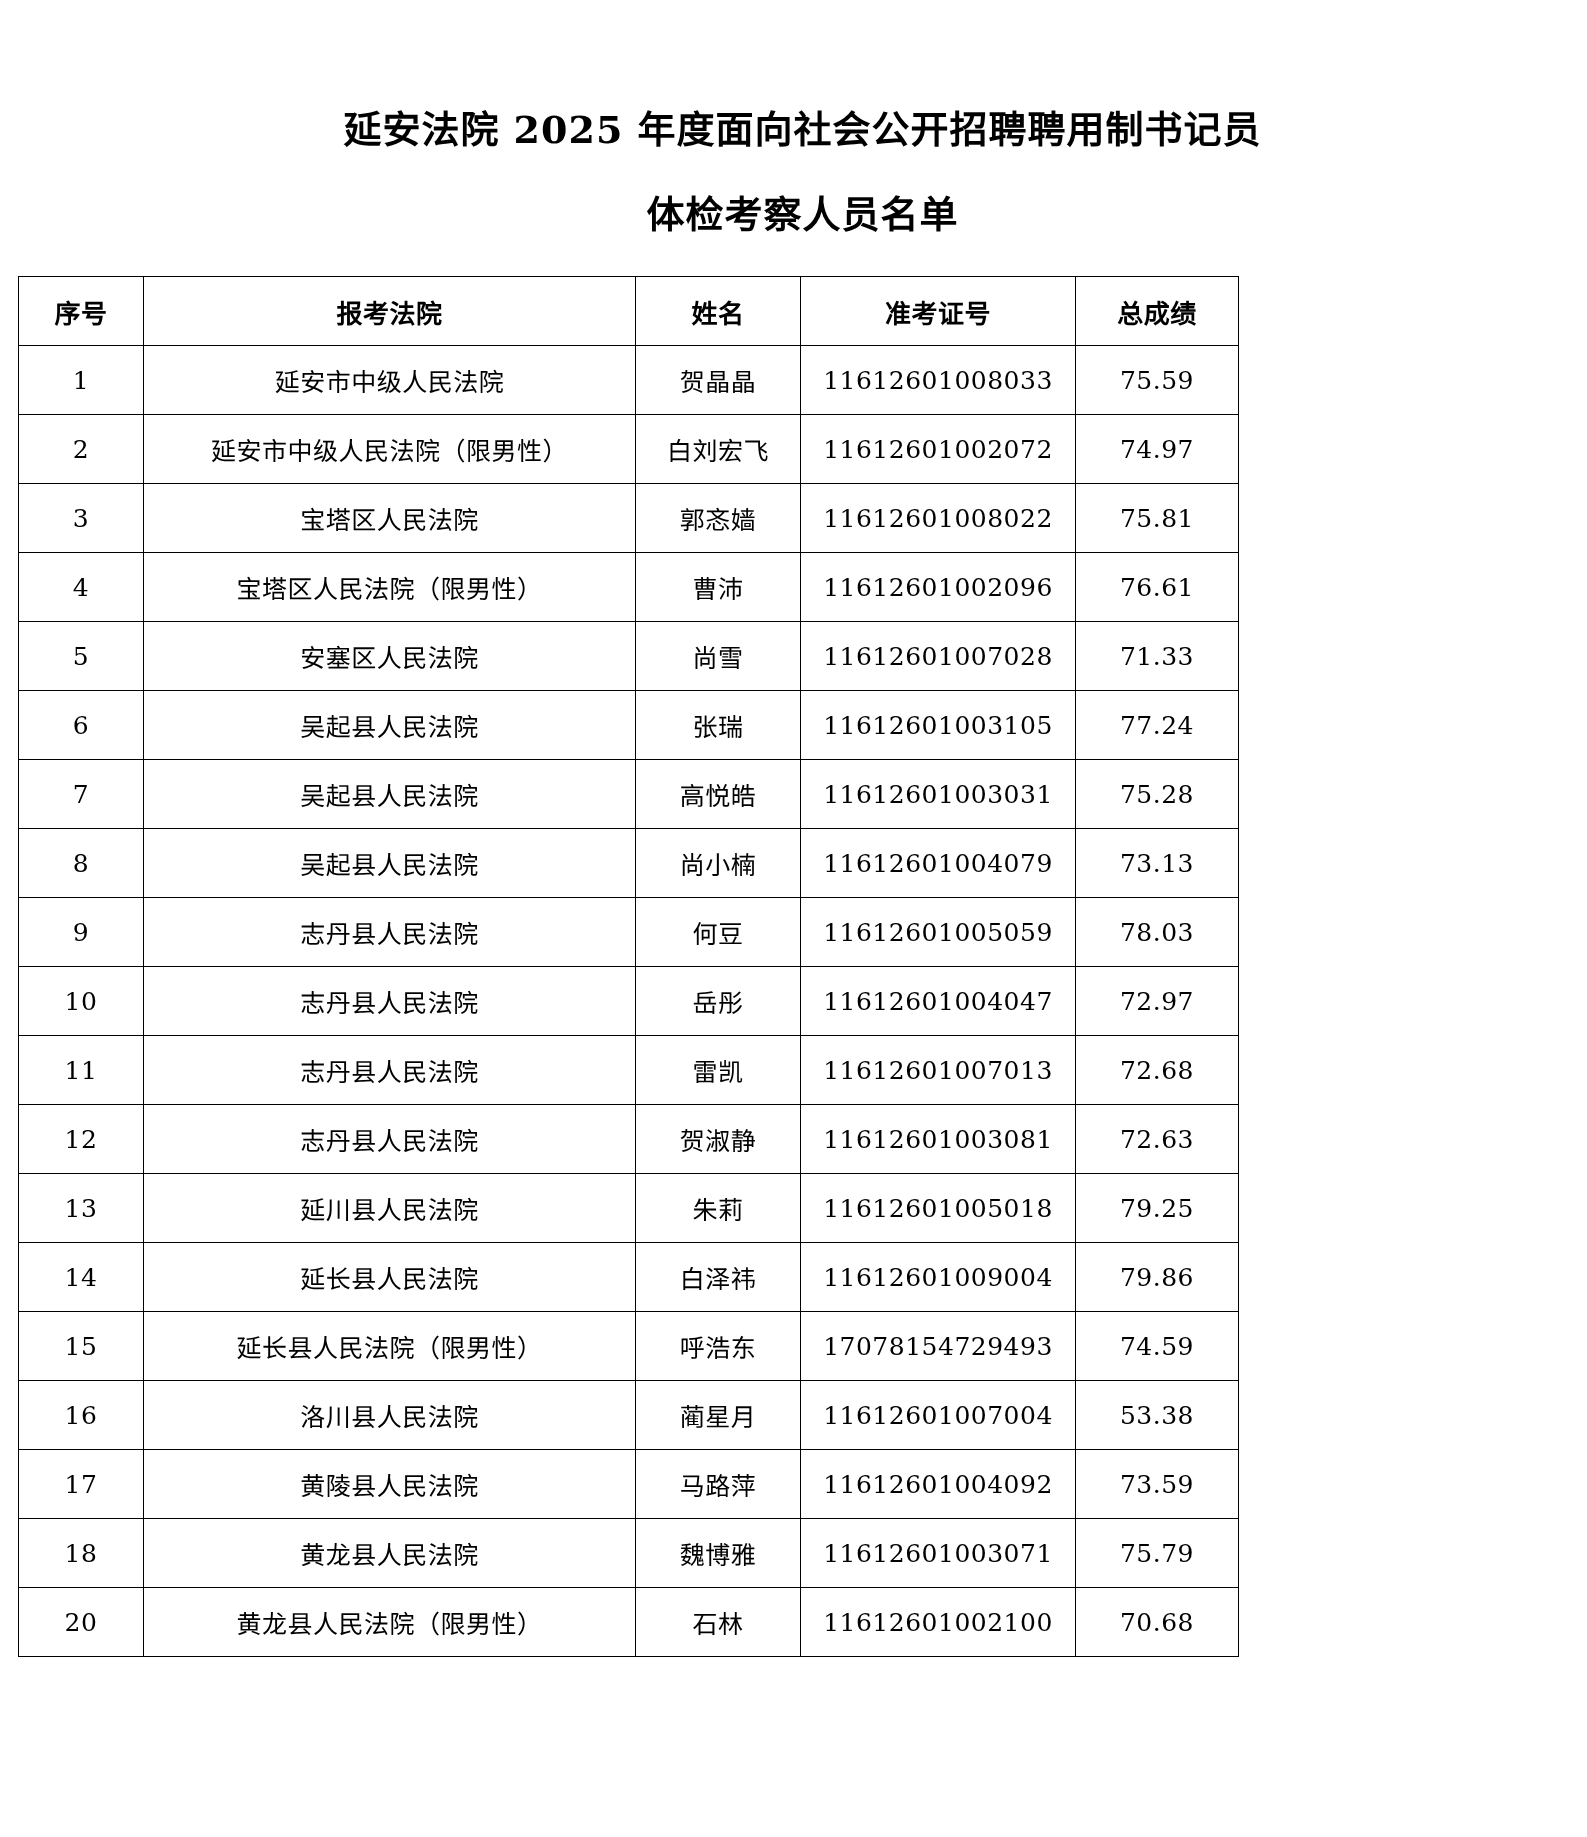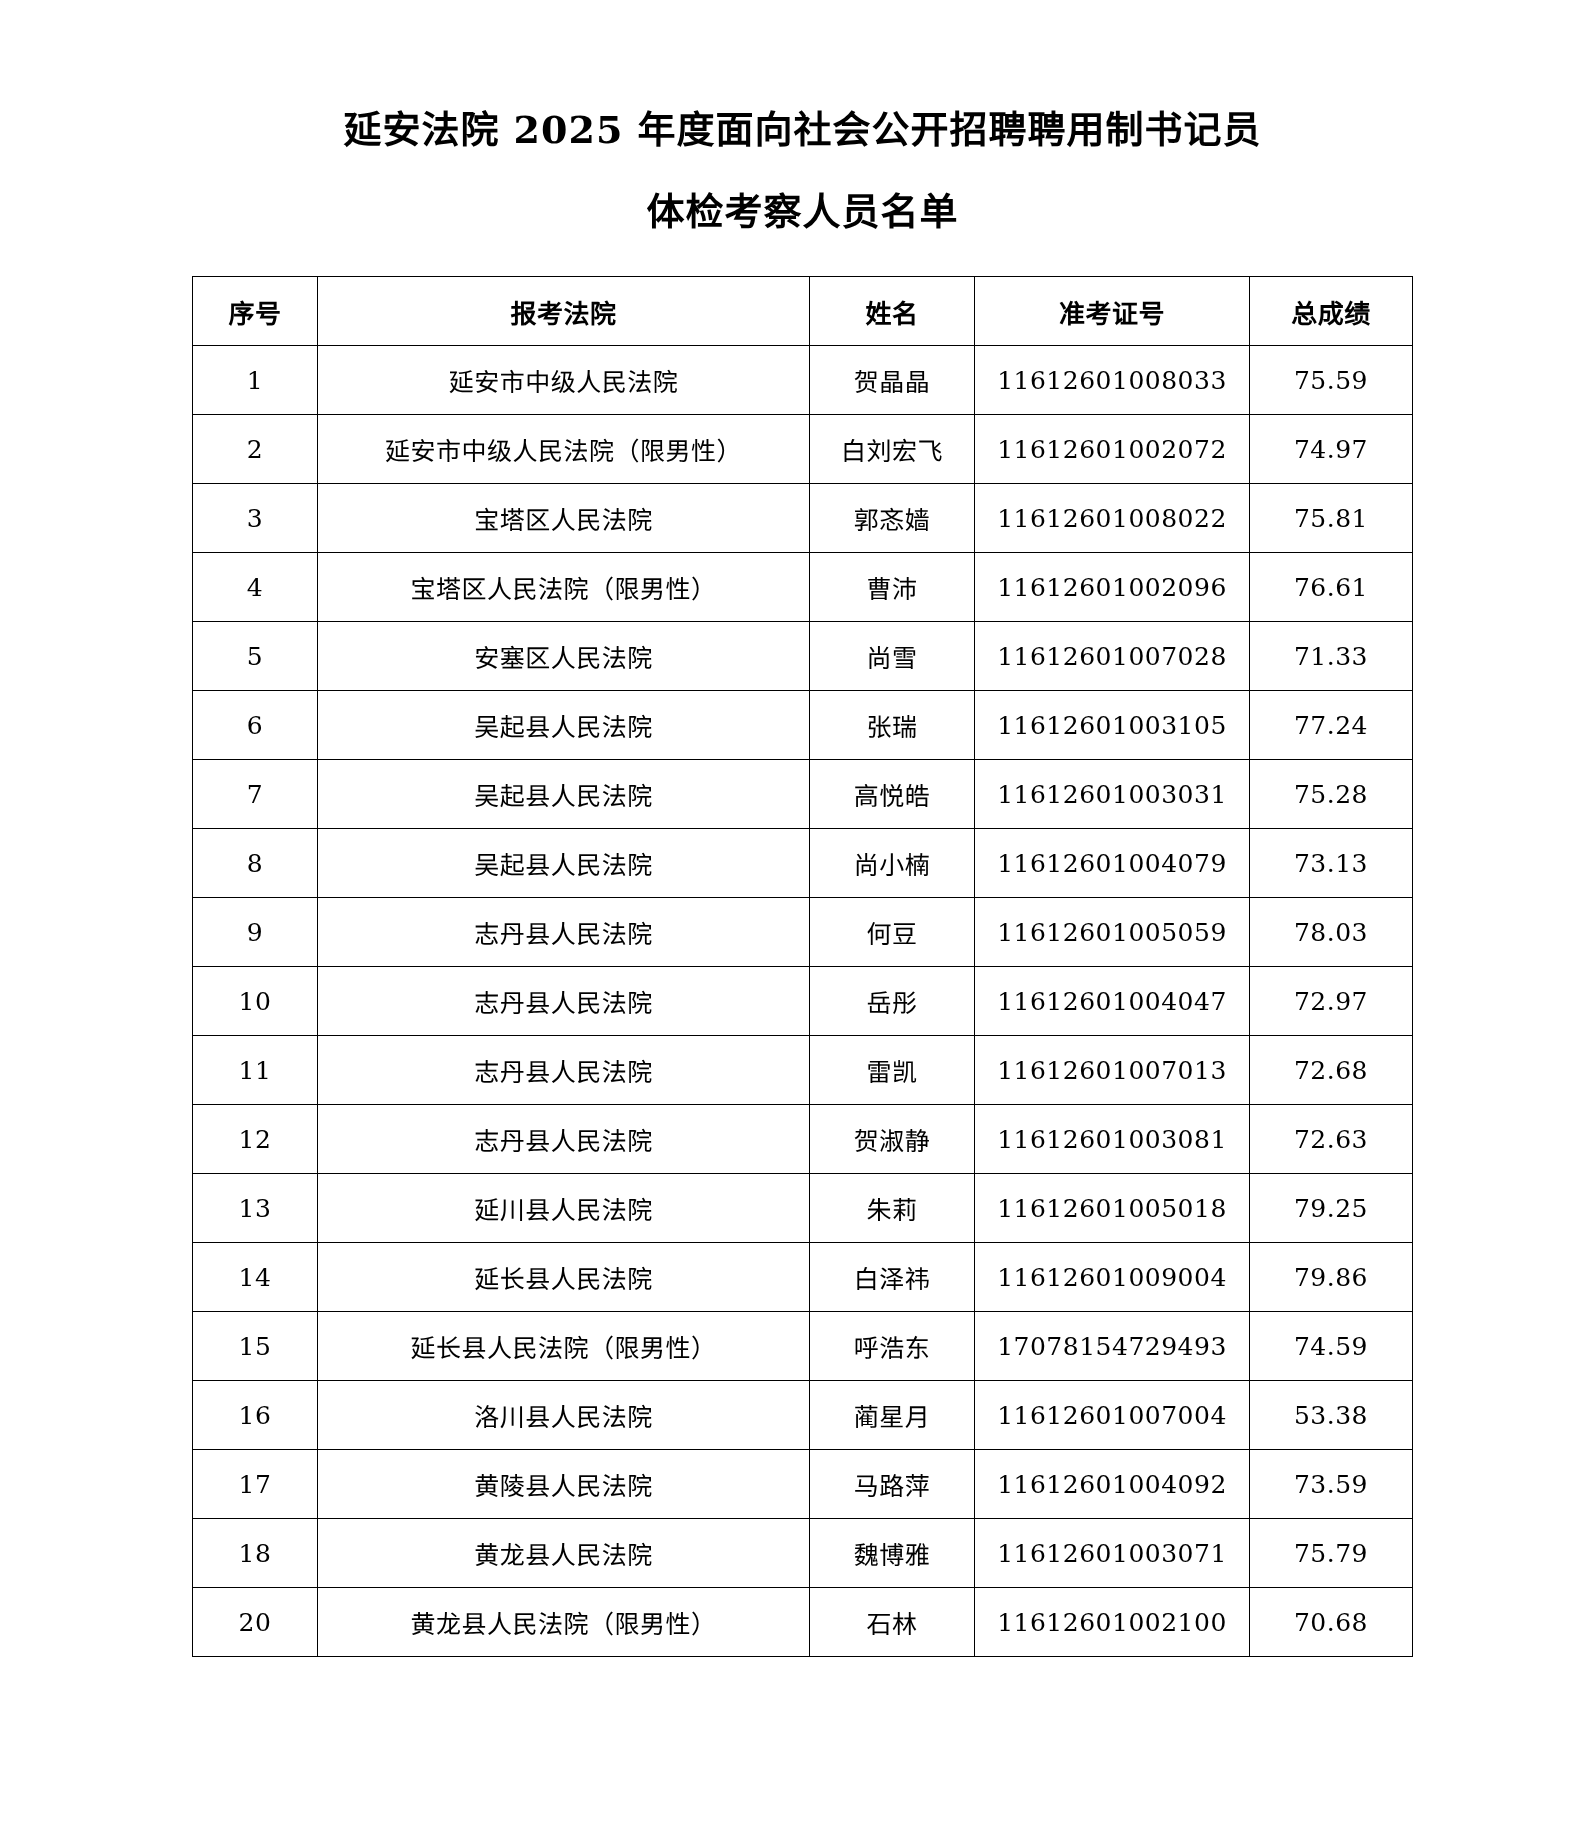--- a/index.html
+++ b/index.html
@@ -29,26 +29,24 @@
     font-size: 38px;
     line-height: 1.0;
     letter-spacing: 1px;
   }
   .doc-title .line1 {
     display: block;
     margin-bottom: 47px;
   }
   .doc-title .line2 {
     display: block;
-    font-family: Liberation Mono, monospace;
   }
   .table-wrap {
     margin-top: 42px;
     display: flex;
-    justify-content: center;
   }
   table.roster {
     border-collapse: collapse;
     width: 1220px;
     table-layout: fixed;
     font-size: 25px;
   }
   table.roster th,
   table.roster td {
     border: 1.5px solid #000000;

